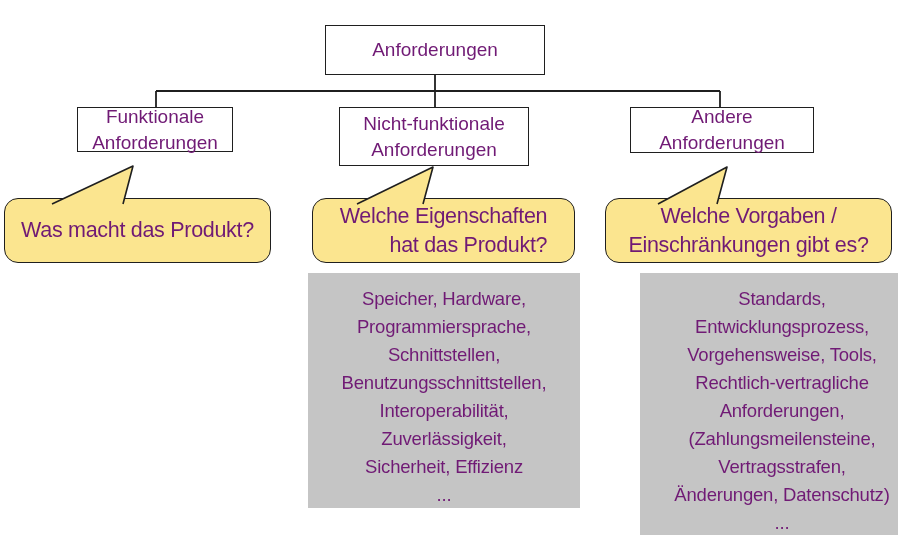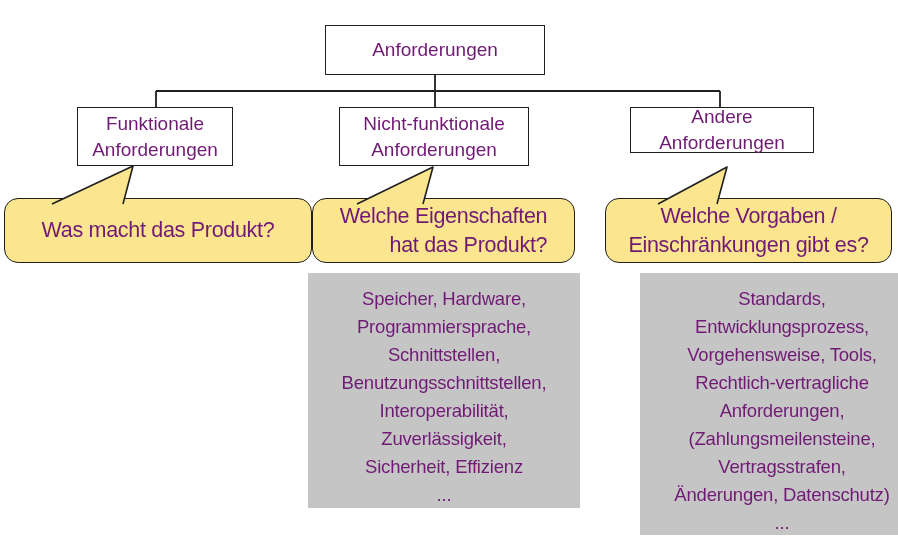--- a/index.html
+++ b/index.html
@@ -8,30 +8,30 @@
     font-family:"Liberation Sans","DejaVu Sans",sans-serif;color:#701a75;
   }
   .layer{position:absolute;left:0;top:0;width:898px;height:540px;pointer-events:none;}
   .node{
     position:absolute;box-sizing:border-box;background:#ffffff;
     border:1.6px solid var(--border,#1f1f1f);
     display:flex;align-items:center;justify-content:center;text-align:center;
     white-space:pre-line;font-size:19px;line-height:26px;
   }
   .node-root{left:325px;top:25px;width:220px;height:50px;}
-  .node-1{left:77px;top:107px;width:156px;height:59px;}
+  .node-1{left:77px;top:107px;width:156px;height:45px;}
   .node-2{left:339px;top:107px;width:190px;height:59px;}
   .node-3{left:630px;top:107px;width:184px;height:46px;}
   .callout{
     position:absolute;box-sizing:border-box;background:var(--bubble-fill,#FBE58F);
     border:1.6px solid var(--border,#1f1f1f);border-radius:14px;
     display:flex;align-items:center;justify-content:center;text-align:center;
     white-space:pre-line;font-size:21.5px;line-height:29px;letter-spacing:-0.3px;
   }
-  .callout-1{left:4px;top:198px;width:308px;height:65px;}
+  .callout-1{left:4px;top:198px;width:267px;height:65px;}
   .callout-2{left:312px;top:198px;width:263px;height:65px;text-align:right;}
   .callout-3{left:605px;top:198px;width:287px;height:65px;}
   .graybox{
     position:absolute;box-sizing:border-box;background:var(--box-fill,#C5C5C5);
     text-align:center;white-space:pre-line;font-size:18.5px;line-height:28px;
     padding-top:12px;letter-spacing:-0.2px;
   }
   .graybox-1{left:308px;top:273px;width:272px;height:235px;}
   .graybox-2{left:640px;top:273px;width:284px;height:262px;}
   .conn{stroke:var(--border,#1f1f1f);stroke-width:1.8;}

